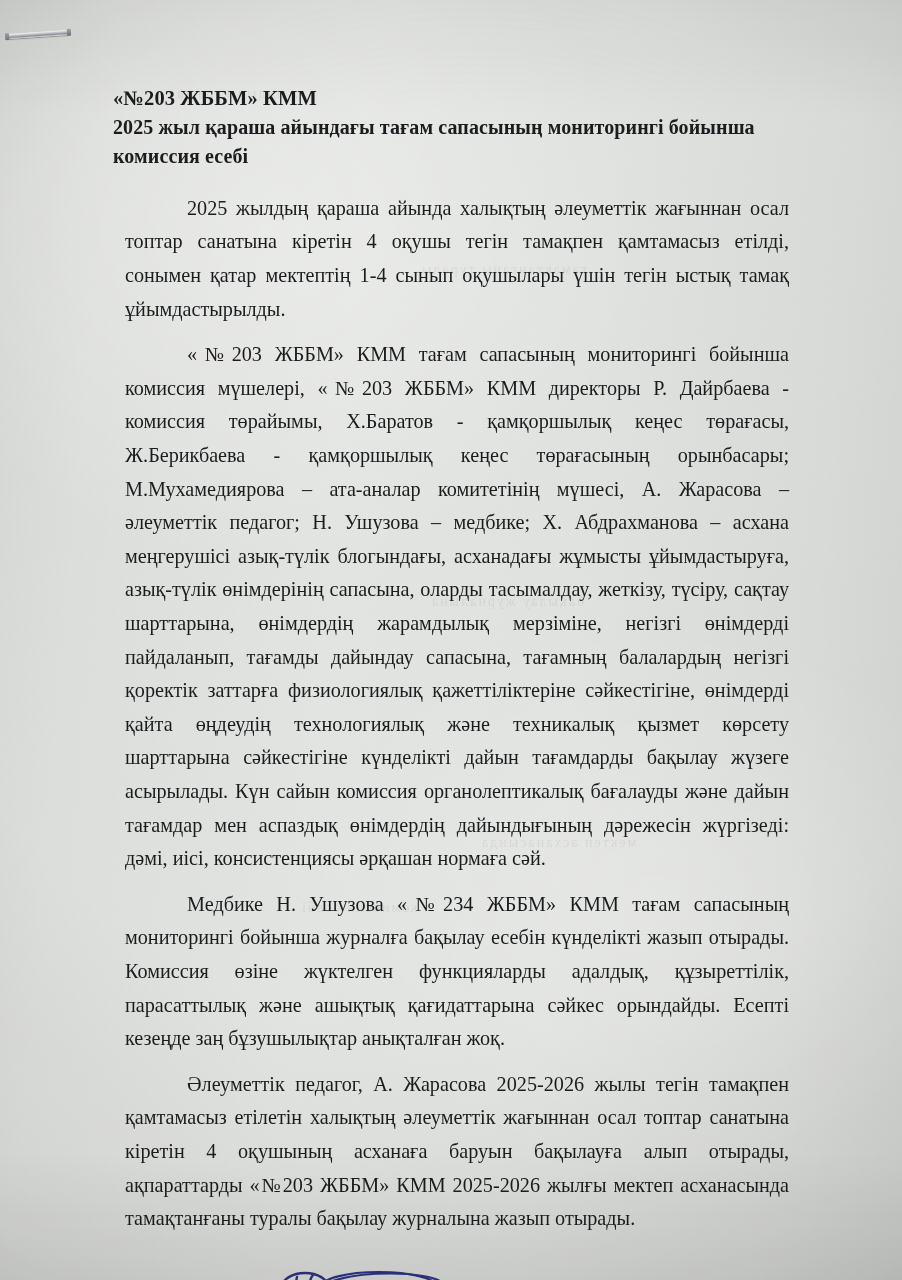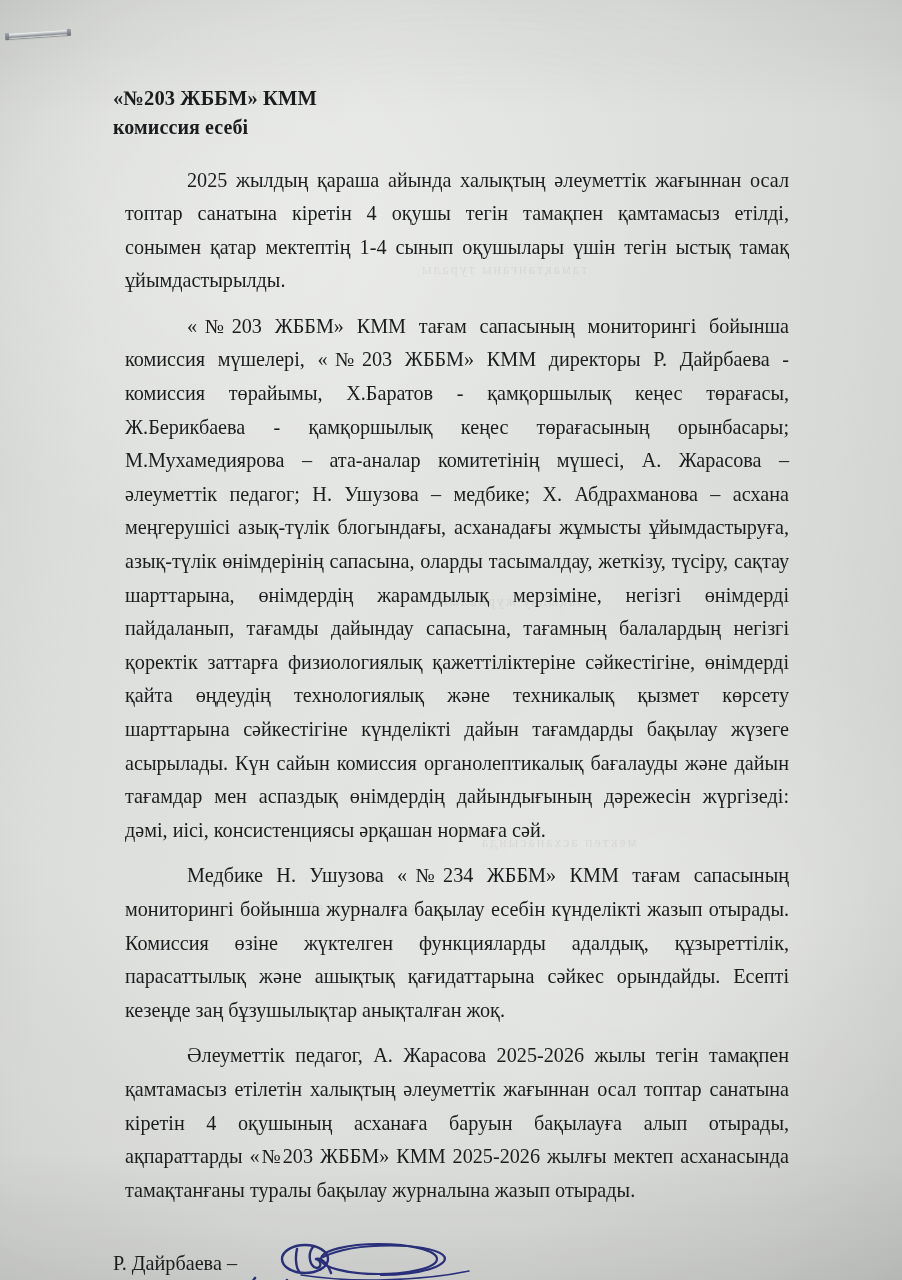--- a/index.html
+++ b/index.html
@@ -152,20 +152,21 @@
   <div class="bleed b1">жылдың қараша</div>
   <div class="bleed b2">тамақтанғаны туралы</div>
   <div class="bleed b3">бақылау журналына</div>
   <div class="bleed b4">мектеп асханасында</div>
   <div class="bleed b5">комиссия есебі</div>
 
   <div class="content">
 
     <div class="title-block">
       <span class="t-line l1">«№203 ЖББМ» КММ</span>
+      <span class="t-line l2">2025 жыл қараша айындағы тағам сапасының мониторингі бойынша</span>
       <span class="t-line l3">комиссия есебі</span>
     </div>
 
     <p class="body first">2025 жылдың қараша айында халықтың әлеуметтік жағыннан осал топтар санатына кіретін 4 оқушы тегін тамақпен қамтамасыз етілді, сонымен қатар мектептің 1-4 сынып оқушылары үшін тегін ыстық тамақ ұйымдастырылды.</p>
     <p class="body">«№203 ЖББМ» КММ тағам сапасының мониторингі бойынша комиссия мүшелері, «№203 ЖББМ» КММ директоры Р. Дайрбаева - комиссия төрайымы, Х.Баратов - қамқоршылық   кеңес төрағасы, Ж.Берикбаева - қамқоршылық   кеңес төрағасының орынбасары; М.Мухамедиярова – ата-аналар комитетінің мүшесі, А. Жарасова – әлеуметтік  педагог; Н. Ушузова – медбике; Х. Абдрахманова – асхана   меңгерушісі азық-түлік блогындағы, асханадағы жұмысты ұйымдастыруға, азық-түлік өнімдерінің сапасына, оларды тасымалдау, жеткізу, түсіру, сақтау шарттарына, өнімдердің жарамдылық мерзіміне, негізгі өнімдерді пайдаланып, тағамды дайындау сапасына, тағамның балалардың негізгі қоректік заттарға физиологиялық қажеттіліктеріне сәйкестігіне, өнімдерді қайта өңдеудің технологиялық және техникалық қызмет көрсету шарттарына сәйкестігіне күнделікті дайын тағамдарды бақылау жүзеге асырылады. Күн сайын комиссия органолептикалық бағалауды және дайын тағамдар мен аспаздық өнімдердің дайындығының дәрежесін жүргізеді: дәмі, иісі, консистенциясы әрқашан нормаға сәй.</p>
     <p class="body">Медбике Н. Ушузова «№234 ЖББМ» КММ тағам сапасының мониторингі бойынша журналға бақылау есебін күнделікті жазып отырады. Комиссия өзіне жүктелген функцияларды адалдық, құзыреттілік, парасаттылық және ашықтық қағидаттарына сәйкес орындайды. Есепті кезеңде заң бұзушылықтар анықталған жоқ.</p>
     <p class="body">Әлеуметтік педагог, А. Жарасова 2025-2026 жылы тегін тамақпен қамтамасыз етілетін халықтың әлеуметтік жағыннан осал топтар санатына кіретін 4 оқушының асханаға баруын бақылауға алып отырады, ақпараттарды «№203 ЖББМ» КММ 2025-2026 жылғы мектеп асханасында тамақтанғаны туралы бақылау журналына жазып отырады.</p>
 
     <div class="sign-block">
 

